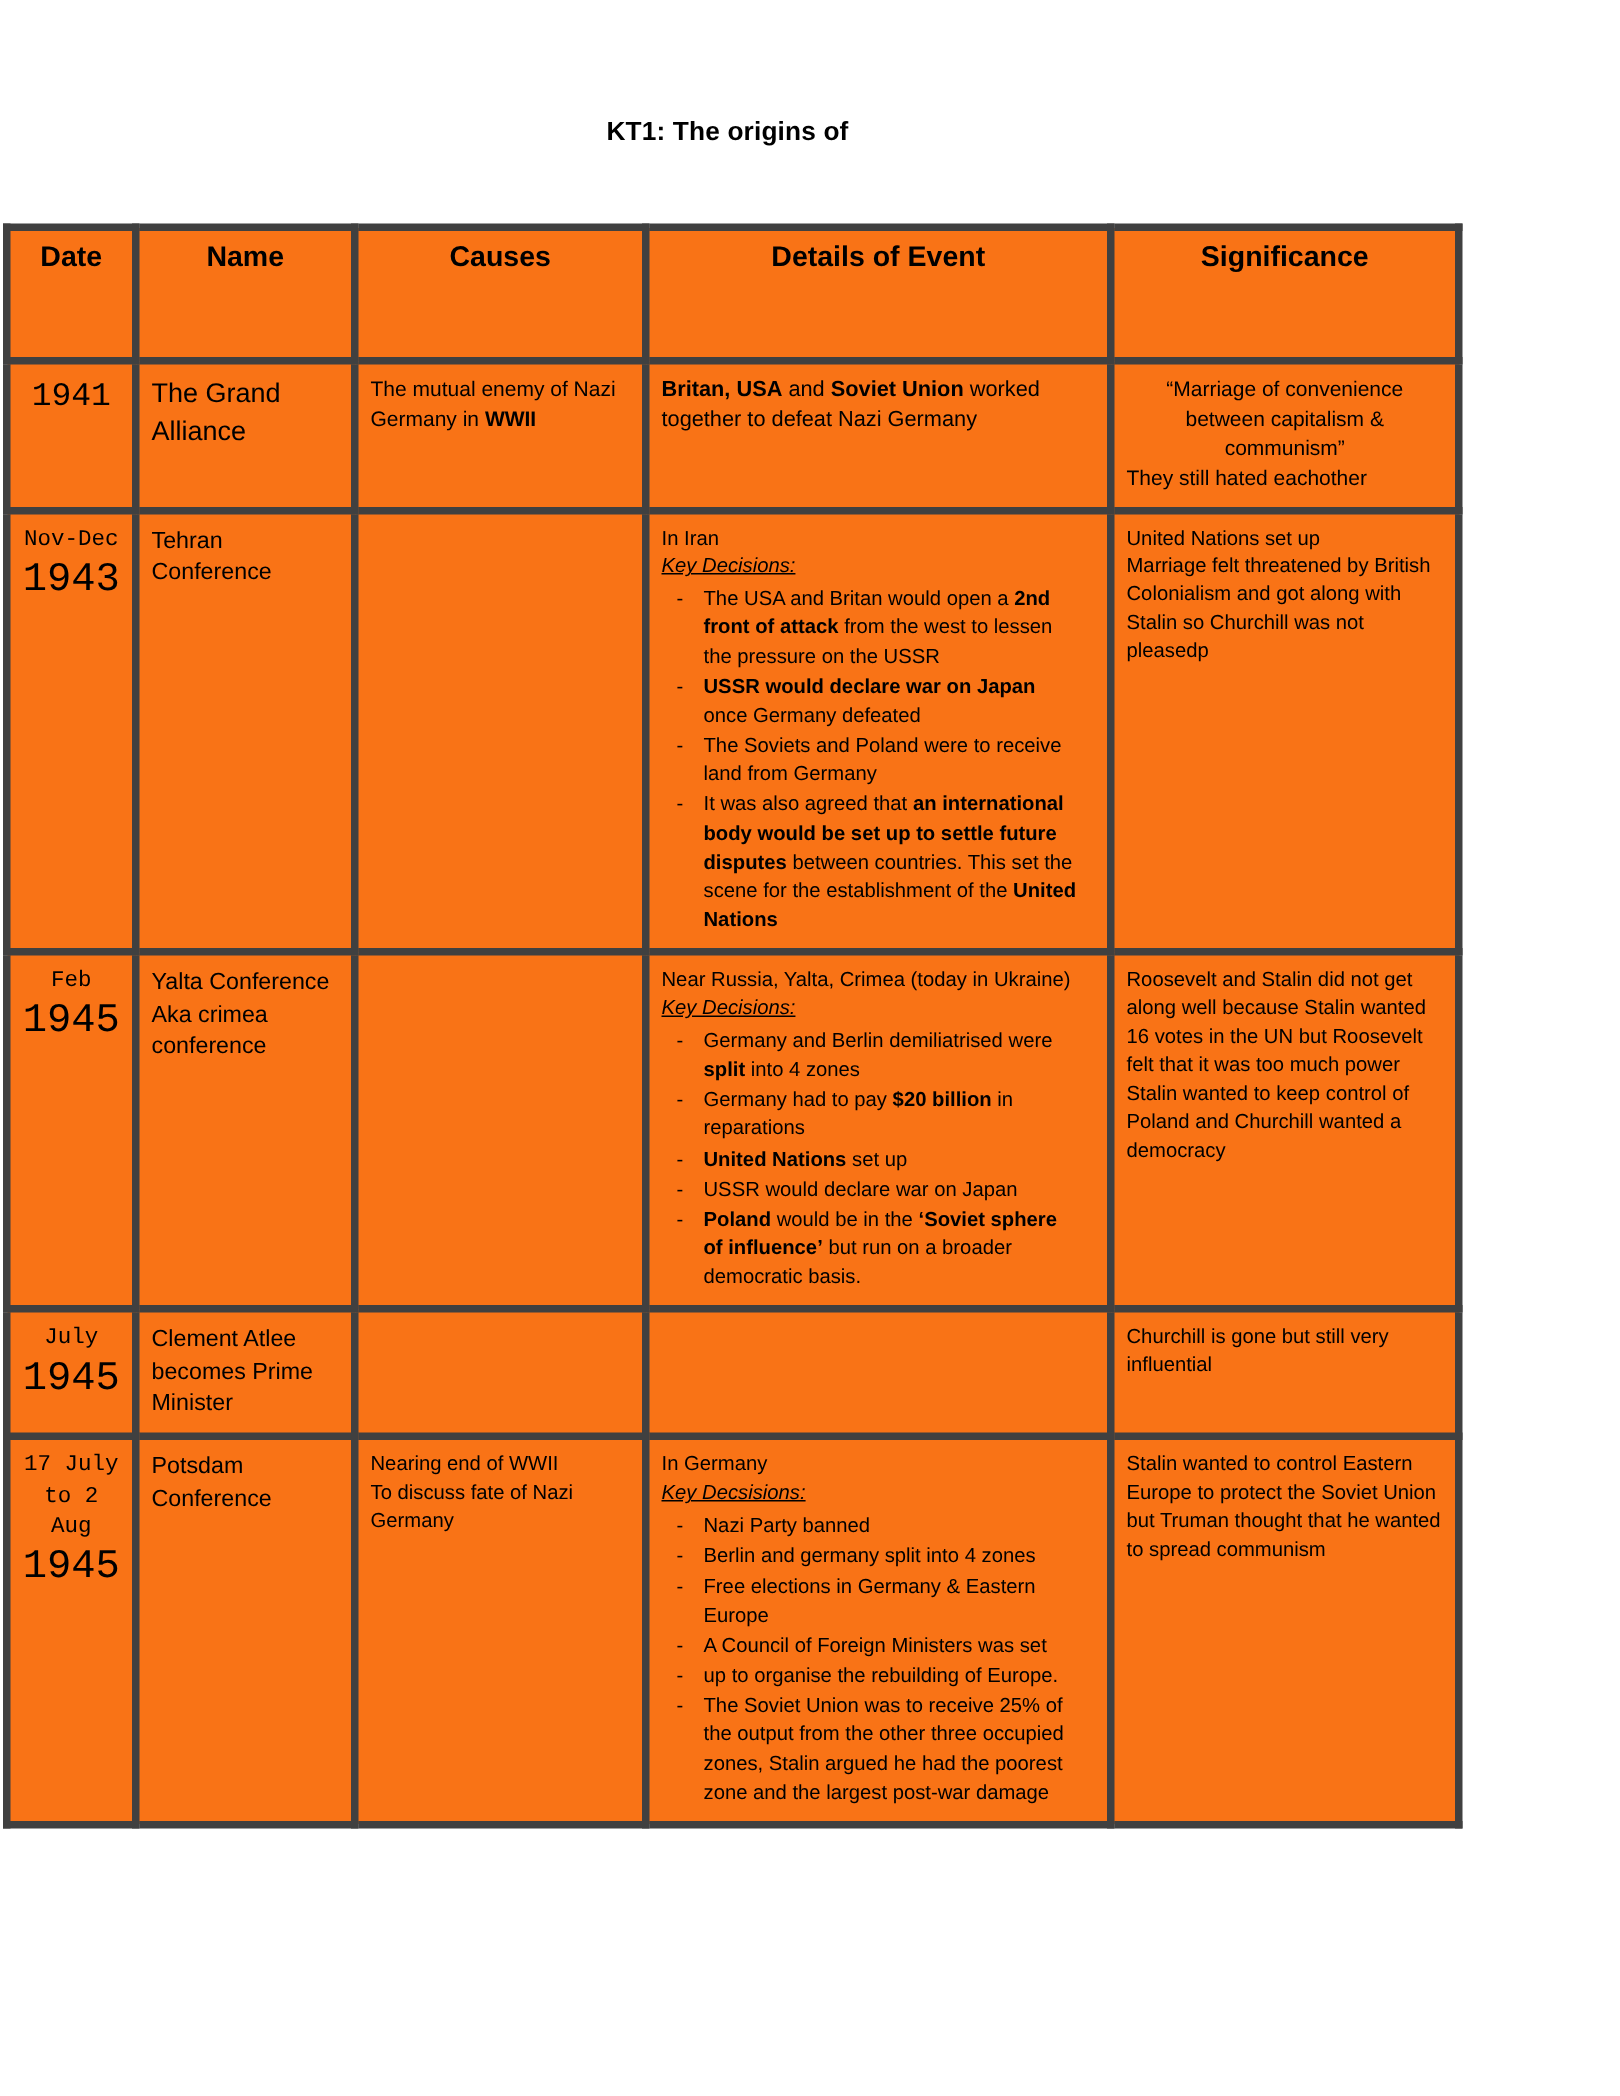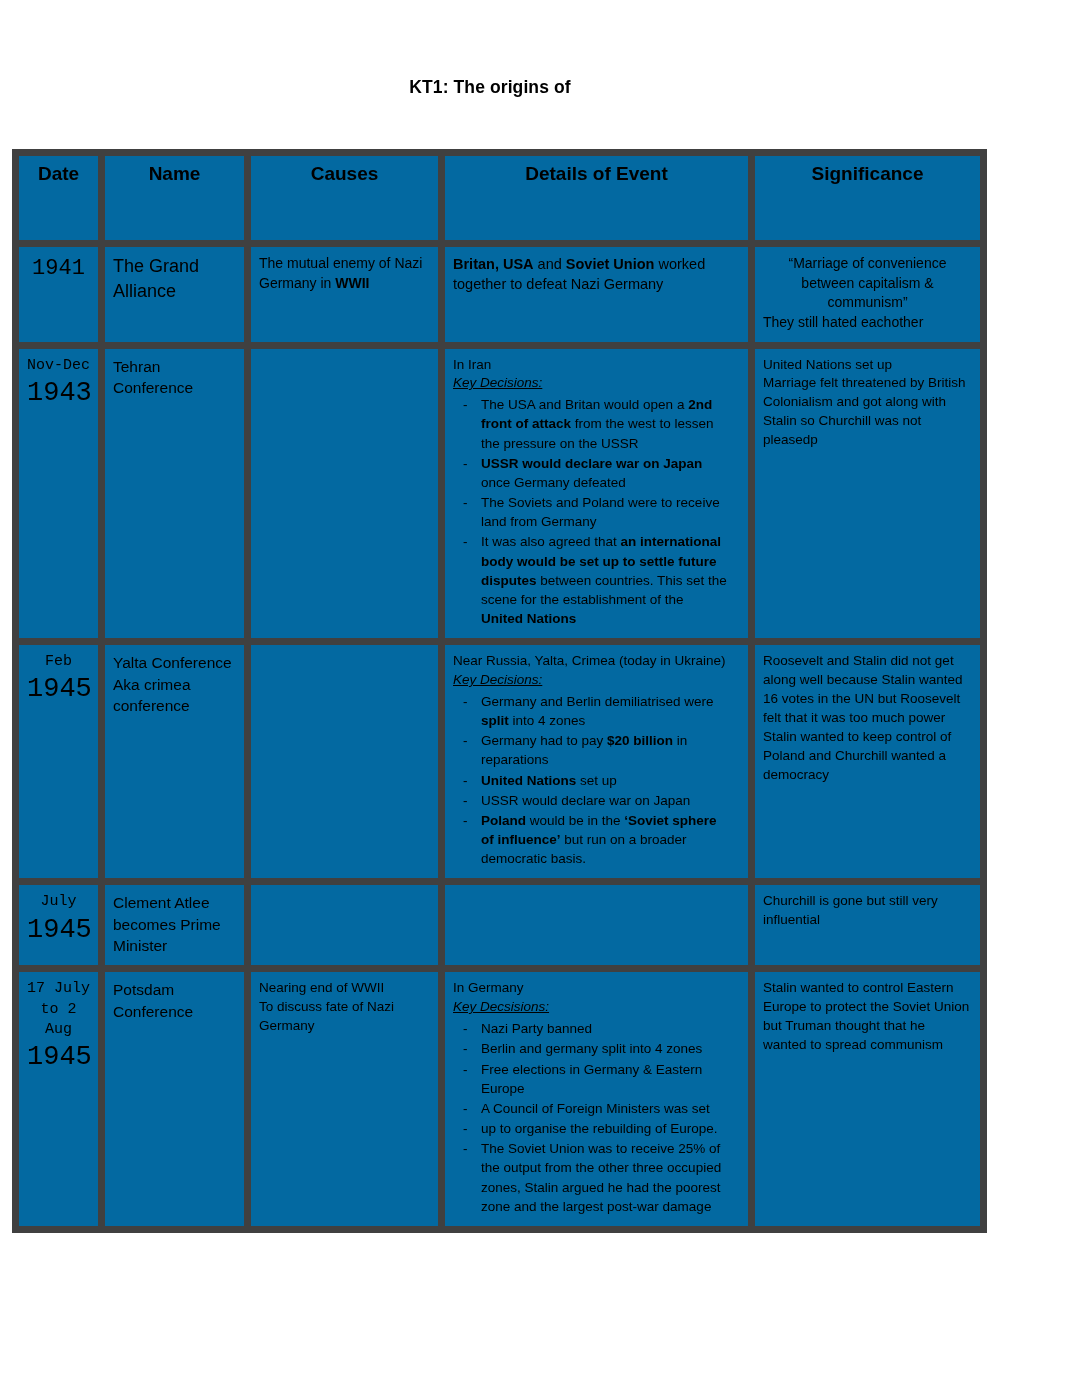--- a/index.html
+++ b/index.html
@@ -10,44 +10,44 @@
   body {
     width: 1080px;
     min-height: 1397px;
     font-family: "Liberation Sans", sans-serif;
     color: #000000;
   }
   .page {
     width: 980px;
     min-height: 1397px;
     box-sizing: border-box;
-    padding: 74px 12px 0 12px;
+    padding: 74px 12px 0 2px;
     position: relative;
   }
   .doc-title {
     text-align: center;
     font-size: 17.5px;
     font-weight: bold;
     line-height: 1.55;
     margin: 0 0 0 0;
     letter-spacing: 0.1px;
   }
   .doc-title .line2 { display: block; }
 
   table.kt-table {
     border-collapse: collapse;
     width: 968px;
     margin: 48px auto 0 auto;
     table-layout: fixed;
   }
   table.kt-table td, table.kt-table th {
-    border: 7px solid #404040;
+    border: 5px solid #404040;
     vertical-align: top;
     padding: 7px 8px 9px 8px;
-    background: #0369a1;
+    background: #f97316;
   }
   
   col.c-date { width: 86px; }
   col.c-name { width: 146px; }
   col.c-causes { width: 194px; }
   col.c-details { width: 310px; }
   col.c-sig { width: 232px; }
 
   thead th {
     background: #9dc3e6;

